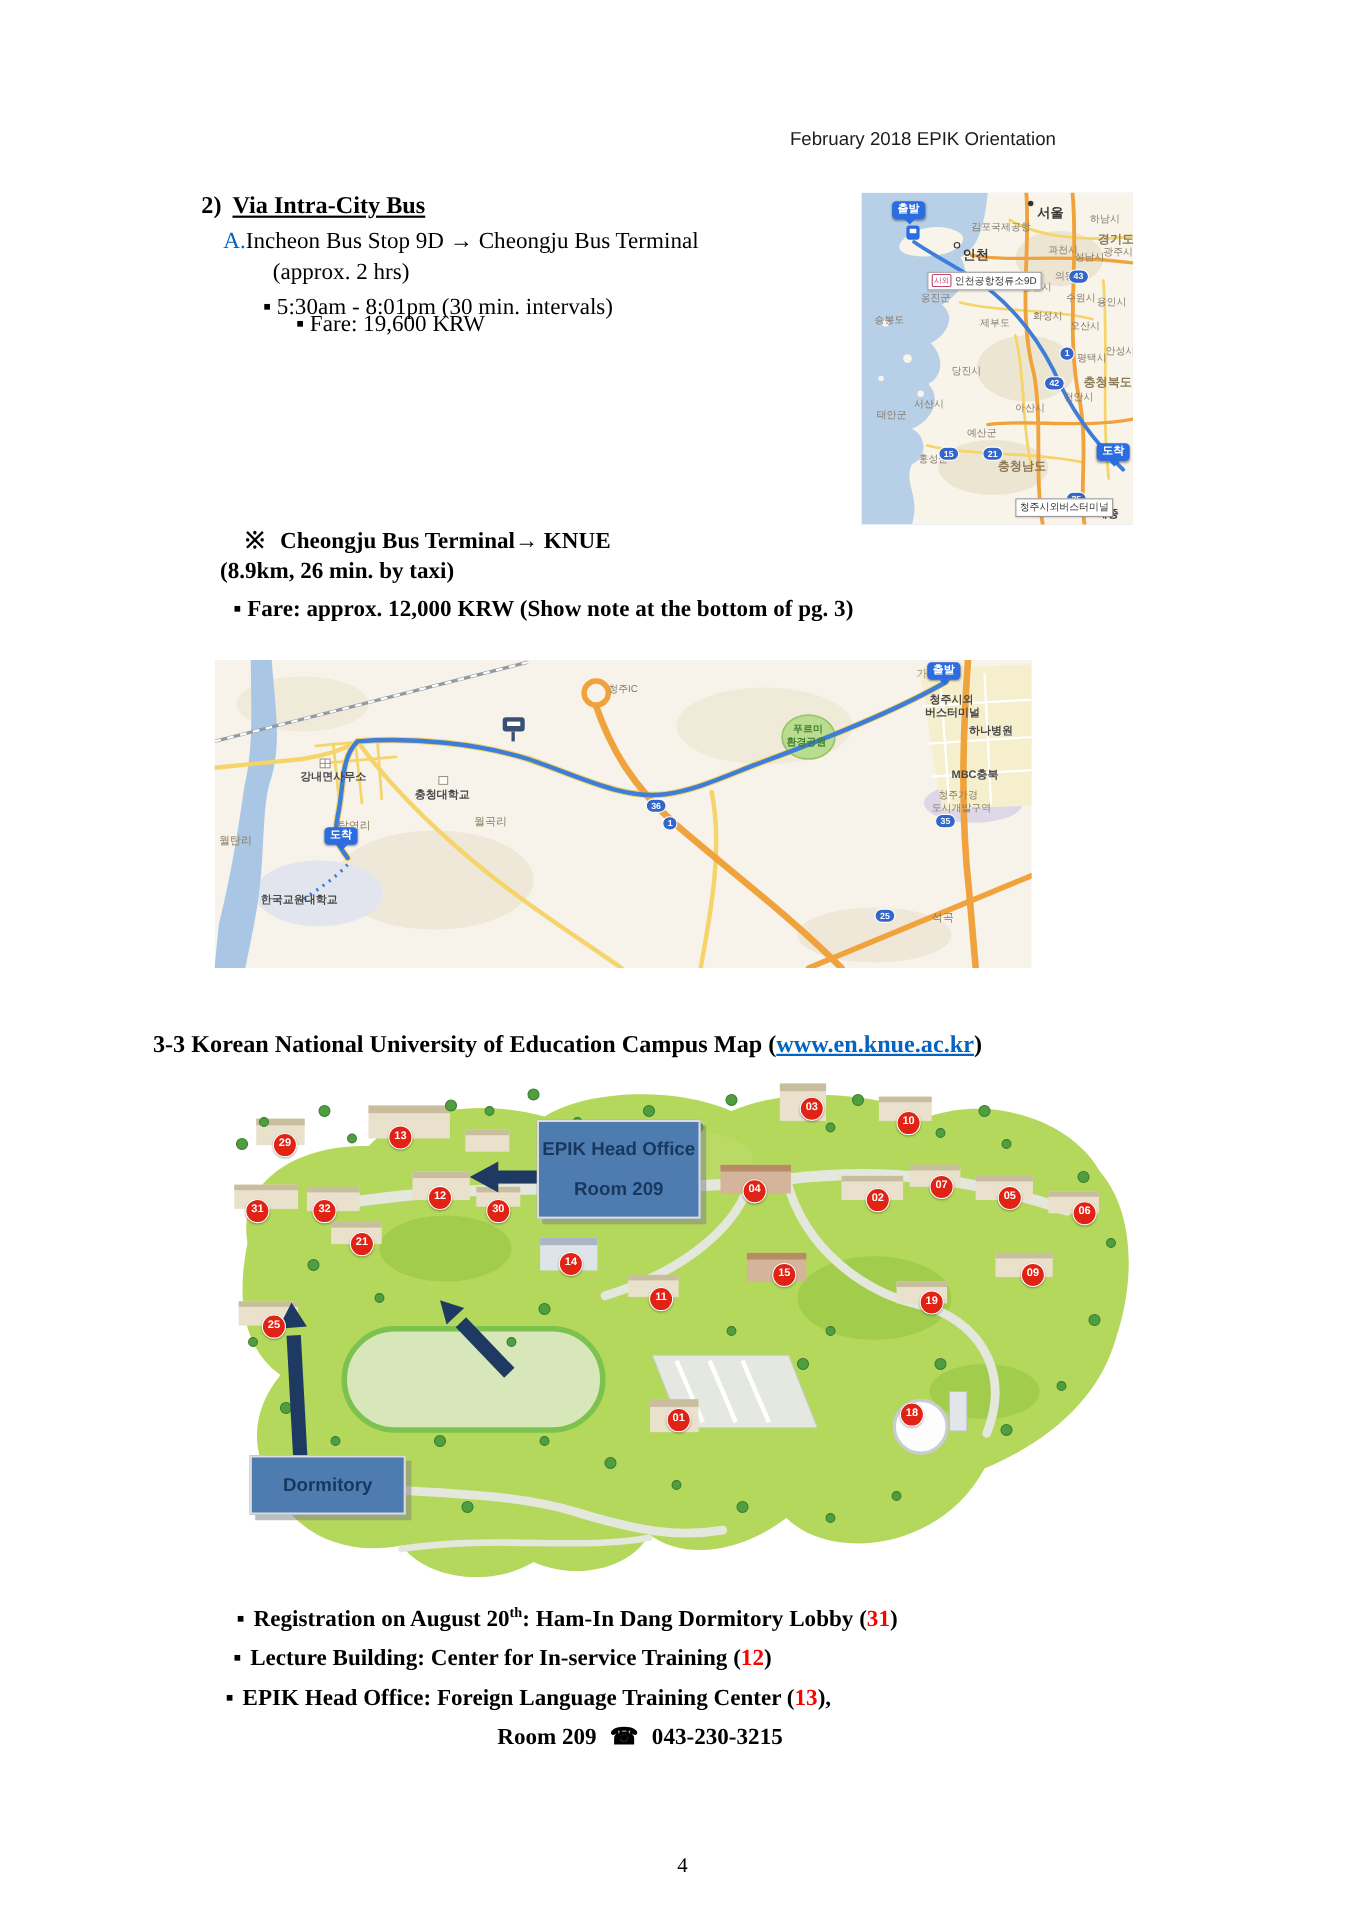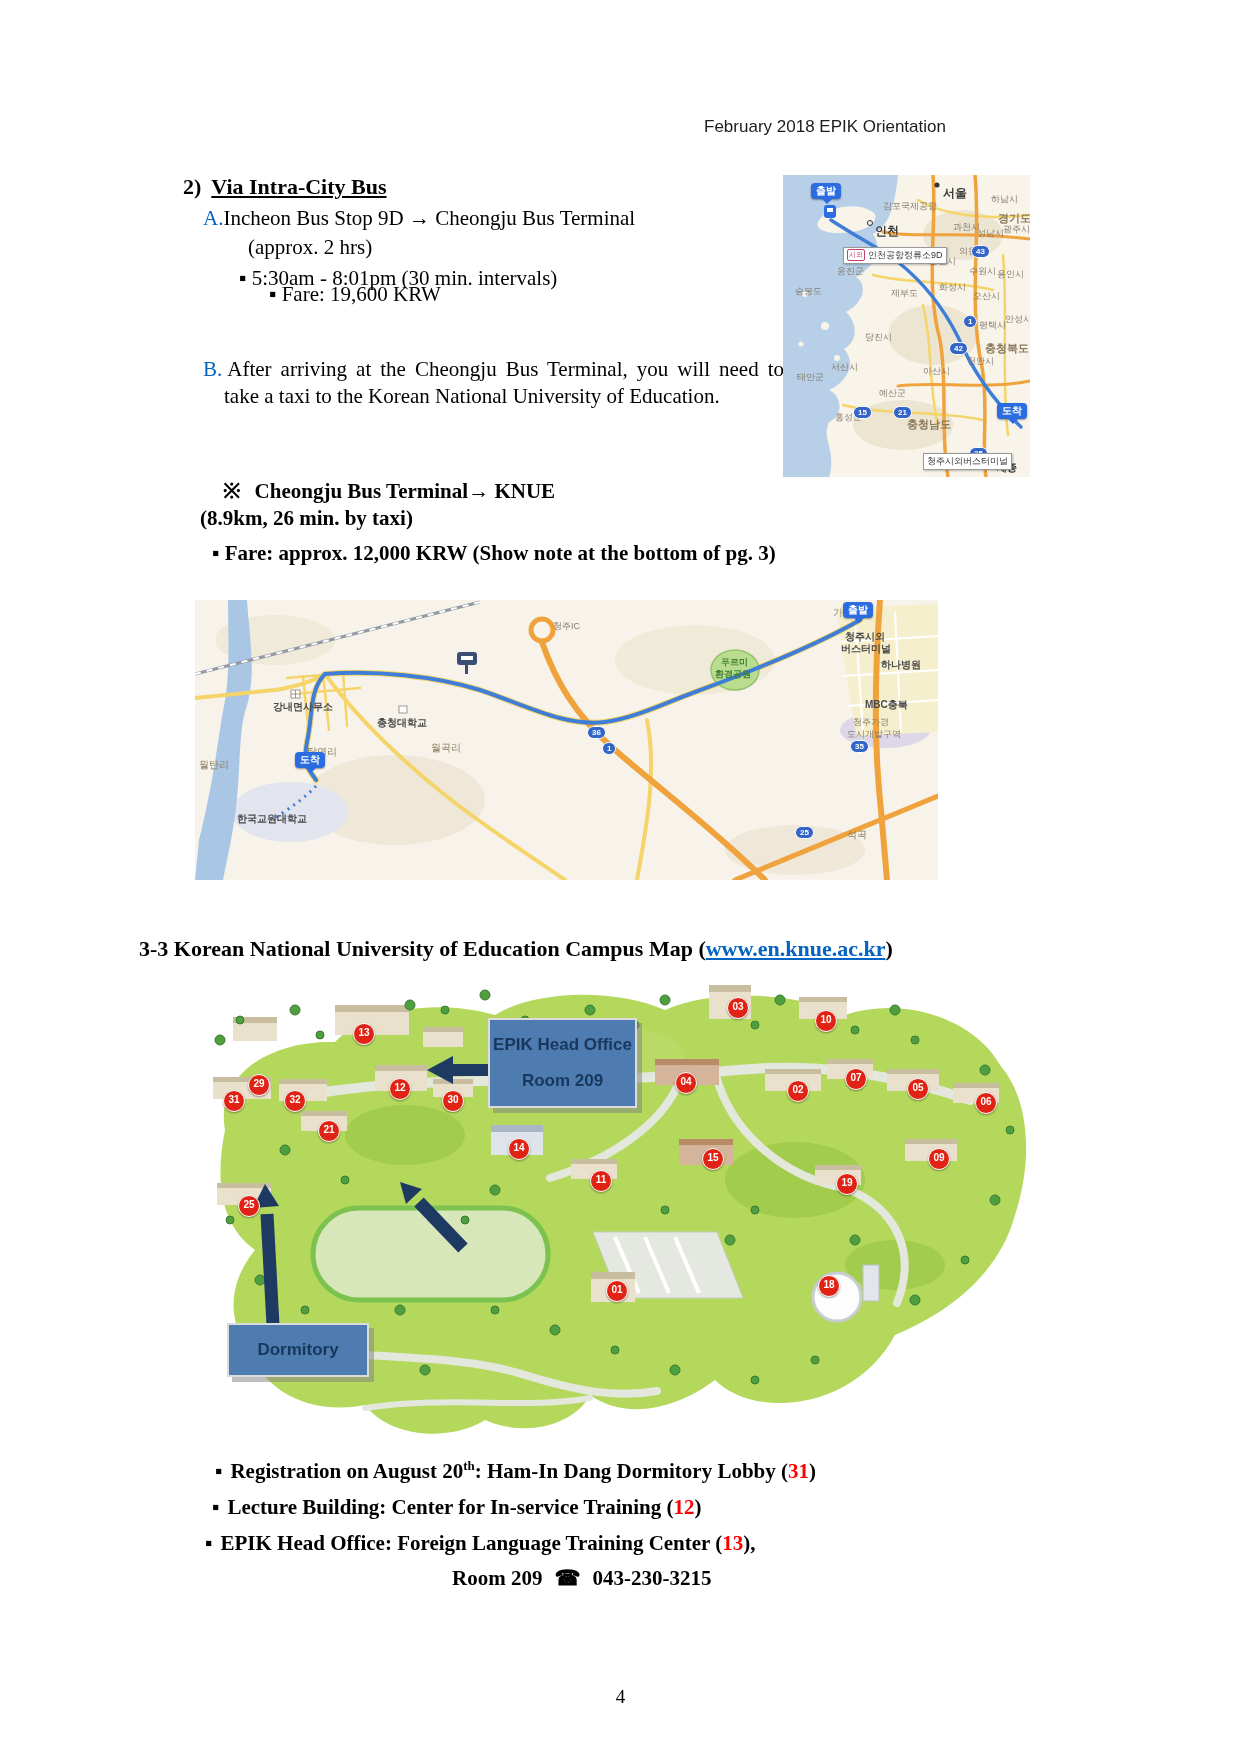--- a/index.html
+++ b/index.html
@@ -1,21 +1,21 @@
 <!DOCTYPE html>
 <html><head>
 <meta charset="utf-8">
 <style>
   html,body{margin:0;padding:0;background:#fff;}
   .page{position:relative;width:1241px;height:1754px;background:#fff;overflow:hidden;
         font-family:"Liberation Serif",serif;color:#000;}
   
   .tline{position:absolute;font-size:21px;white-space:nowrap;}
   .bold{font-weight:bold;}
-  .hdr{position:absolute;left:690px;top:117px;width:270px;text-align:center;
+  .hdr{position:absolute;left:690px;top:117px;width:270px;text-align:right;
        font:17px "Liberation Sans",sans-serif;color:#1c1c1c;}
   .s2h{position:absolute;left:183px;top:174px;font-size:22px;font-weight:bold;}
   .s2h .u{text-decoration:underline;margin-left:10px;text-align:center;}
   .blue-marker{color:#0563C1;}
   .para-b{position:absolute;left:203px;top:356px;width:560px;font-size:21px;line-height:27px;
           text-align:justify;padding-left:21px;text-indent:-21px;}
   .para-b .blue-marker{margin-right:5px;}
   .h33{position:absolute;left:139px;top:936px;font-size:22px;font-weight:bold;white-space:nowrap;}
   .h33 a{color:#0563C1;text-decoration:underline;font-weight:bold;}
   .fnote{position:absolute;font-size:21px;font-weight:bold;white-space:nowrap;}
@@ -70,23 +70,20 @@
     <span>2)</span><span class="u">Via Intra-City Bus</span>
   </div>
 
   <div class="tline" style="left:203px;top:206px;">
     <span class="blue-marker">A.</span><span>Incheon Bus Stop 9D → Cheongju Bus Terminal</span>
   </div>
   <div class="tline" style="left:248px;top:235px;">(approx. 2 hrs)</div>
   <div class="tline" style="left:239px;top:266px;">▪ 5:30am - 8:01pm (30 min. intervals)</div>
   <div class="tline" style="left:239px;top:282px;margin-left:30px;">▪ Fare: 19,600 KRW</div>
 
-  <div class="para-b">
-    <span class="blue-marker">B.</span><span>After arriving at the Cheongju Bus Terminal, you will need to take a taxi to the Korean National University of Education.</span>
-  </div>
 
   <div class="tline bold" style="left:223px;top:476px;">
     <span style="margin-right:14px;">※</span><span>Cheongju Bus Terminal→ KNUE</span>
   </div>
   <div class="tline bold" style="left:200px;top:506px;">(8.9km, 26 min. by taxi)</div>
   <div class="tline bold" style="left:212px;top:541px;">▪ Fare: approx. 12,000 KRW (Show note at the bottom of pg. 3)</div>
 
   <div class="mapbox" style="left:783px;top:175px;width:247px;height:302px;">
     <svg width="247" height="302" viewBox="0 0 247 302">
       <rect width="247" height="302" fill="#b7cfe7"></rect>
@@ -423,21 +420,21 @@
       </g>
       <g fill="#1e3a63">
         <polygon points="232,105 258,91 258,99 296,99 296,111 258,111 258,119"></polygon>
         <line x1="268" y1="283" x2="224" y2="237" stroke="#1e3a63" stroke-width="13"></line>
         <polygon points="205,217 227,224 211,239"></polygon>
         <line x1="78" y1="360" x2="72" y2="249" stroke="#1e3a63" stroke-width="13"></line>
         <polygon points="70,219 84,241 58,243"></polygon>
       </g>
     </svg>
     <div class="overlay" id="campus-markers">
-        <span class="cmarker" style="left: 63px; top: 75px; margin-top: 44px;">29</span>
+        <span class="cmarker" style="left: 63px; top: 75px;">29</span>
         <span class="cmarker" style="left: 168px; top: 68px;">13</span>
         <span class="cmarker" style="left: 542px; top: 42px;">03</span>
         <span class="cmarker" style="left: 630px; top: 55px;">10</span>
         <span class="cmarker" style="left: 38px; top: 135px;">31</span>
         <span class="cmarker" style="left: 99px; top: 135px;">32</span>
         <span class="cmarker" style="left: 204px; top: 123px;">12</span>
         <span class="cmarker" style="left: 257px; top: 135px;">30</span>
         <span class="cmarker" style="left: 490px; top: 117px;">04</span>
         <span class="cmarker" style="left: 602px; top: 125px;">02</span>
         <span class="cmarker" style="left: 660px; top: 113px;">07</span>

